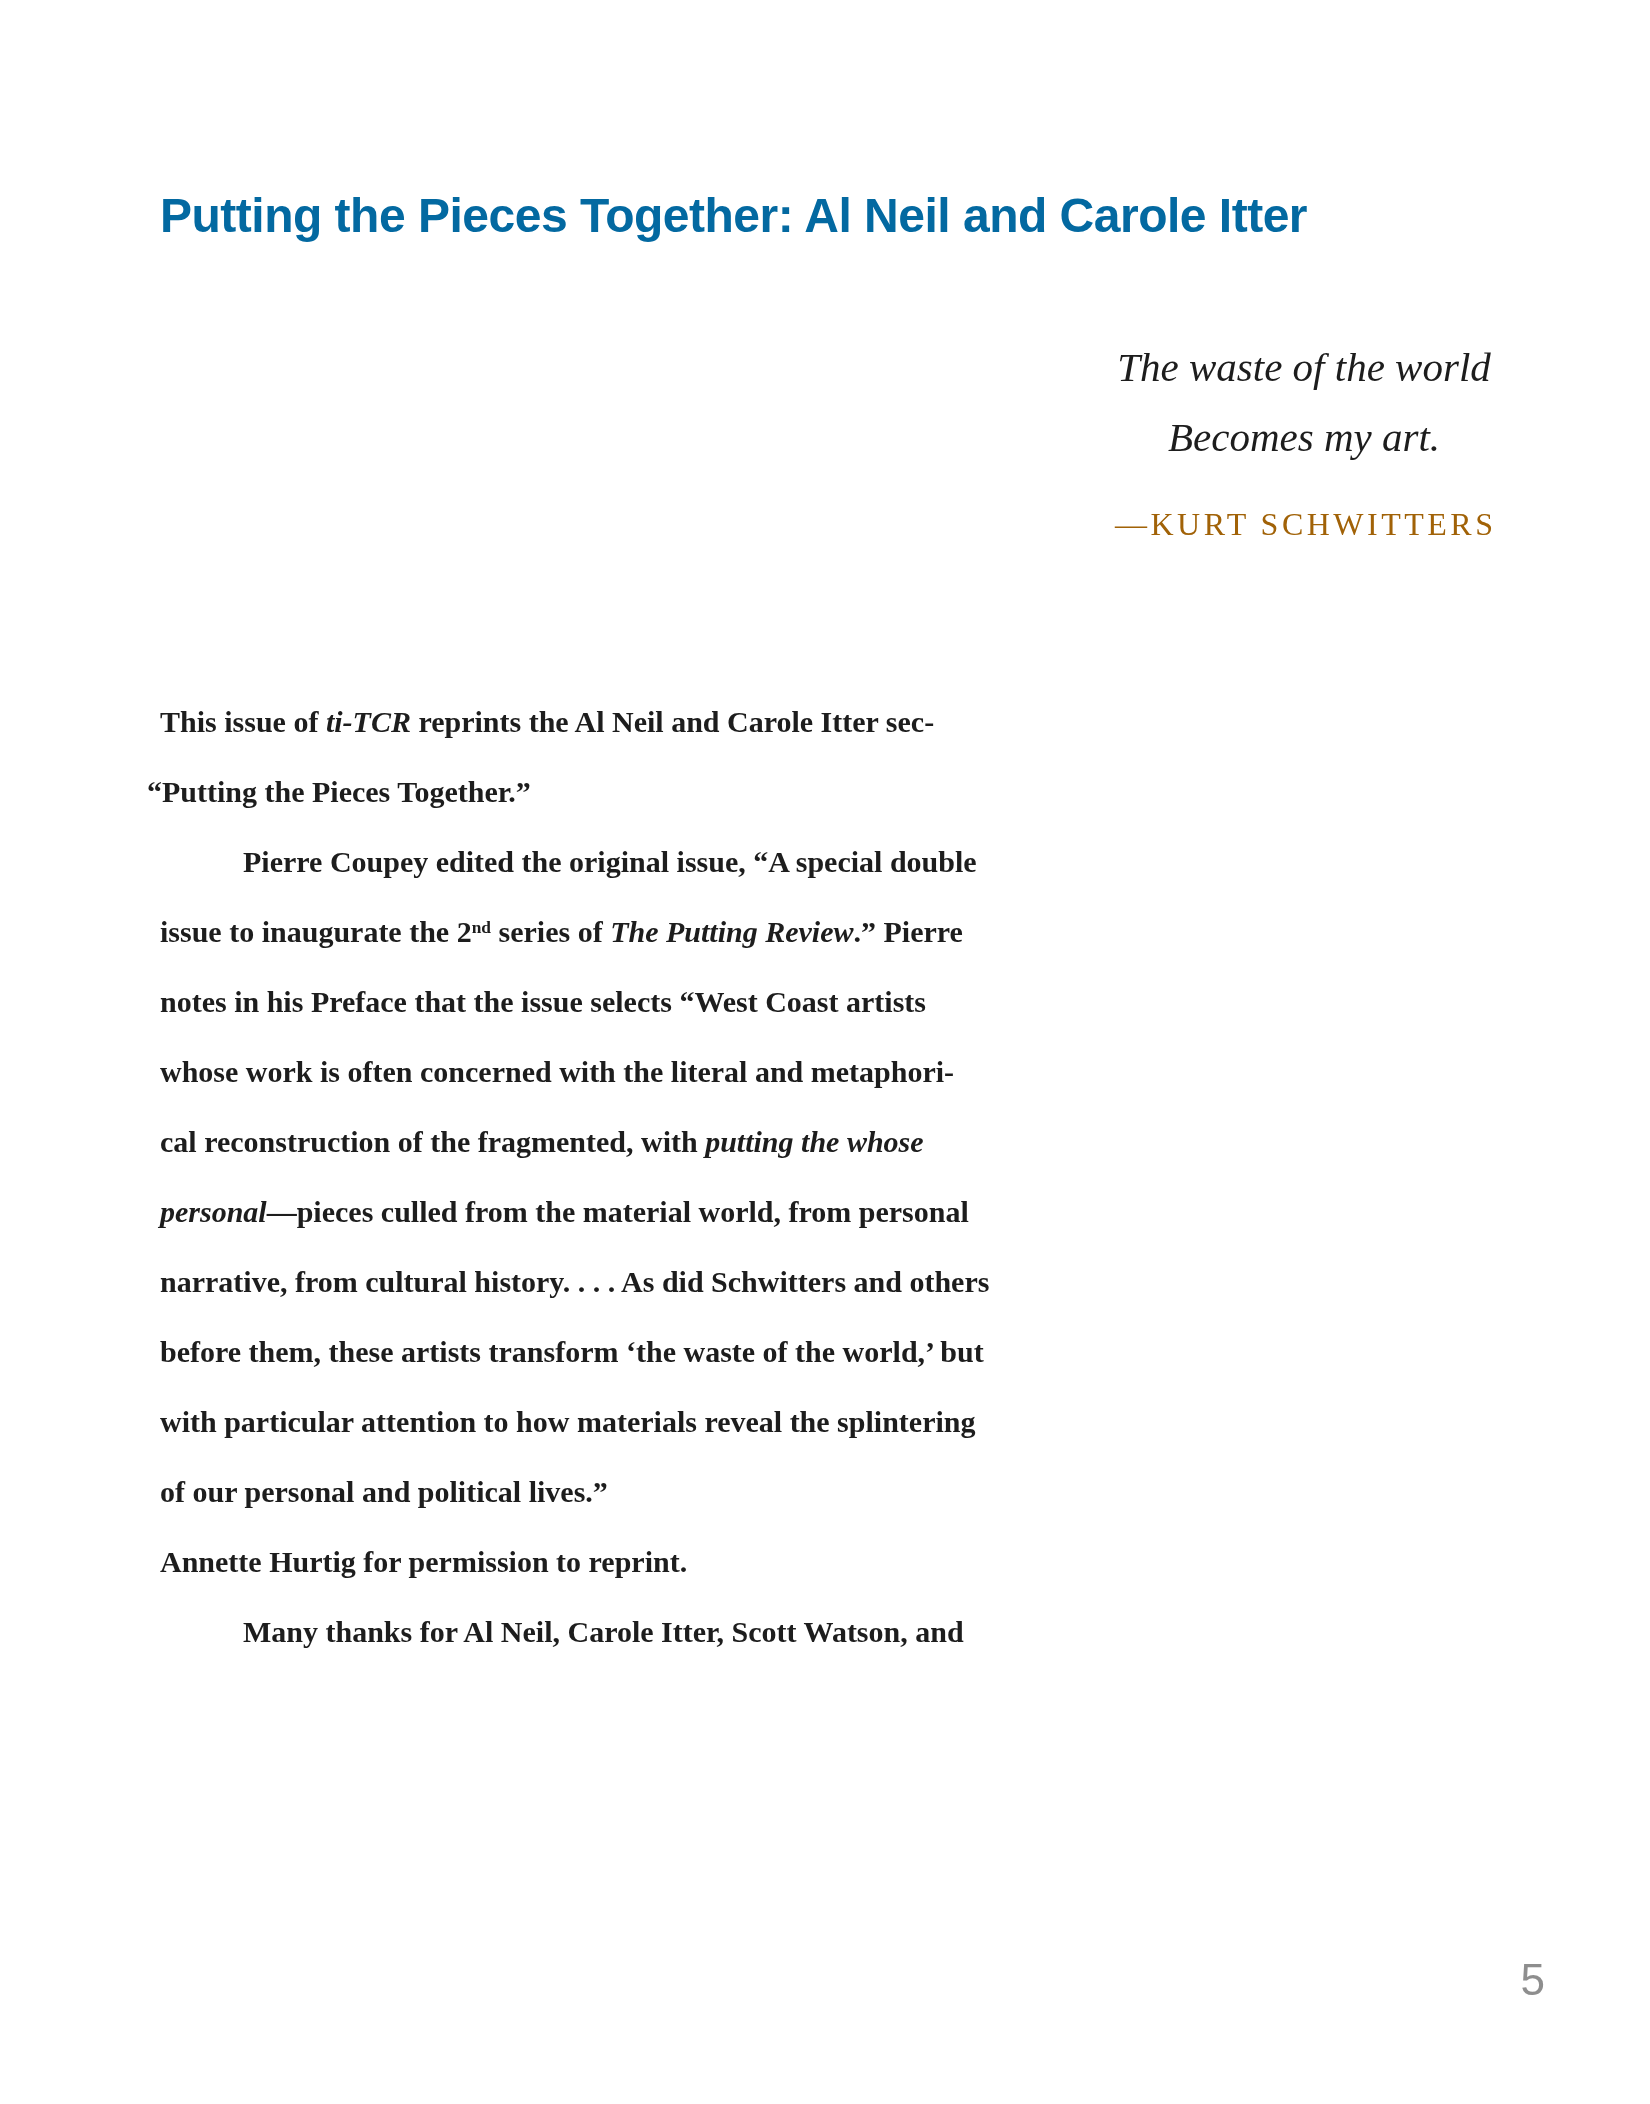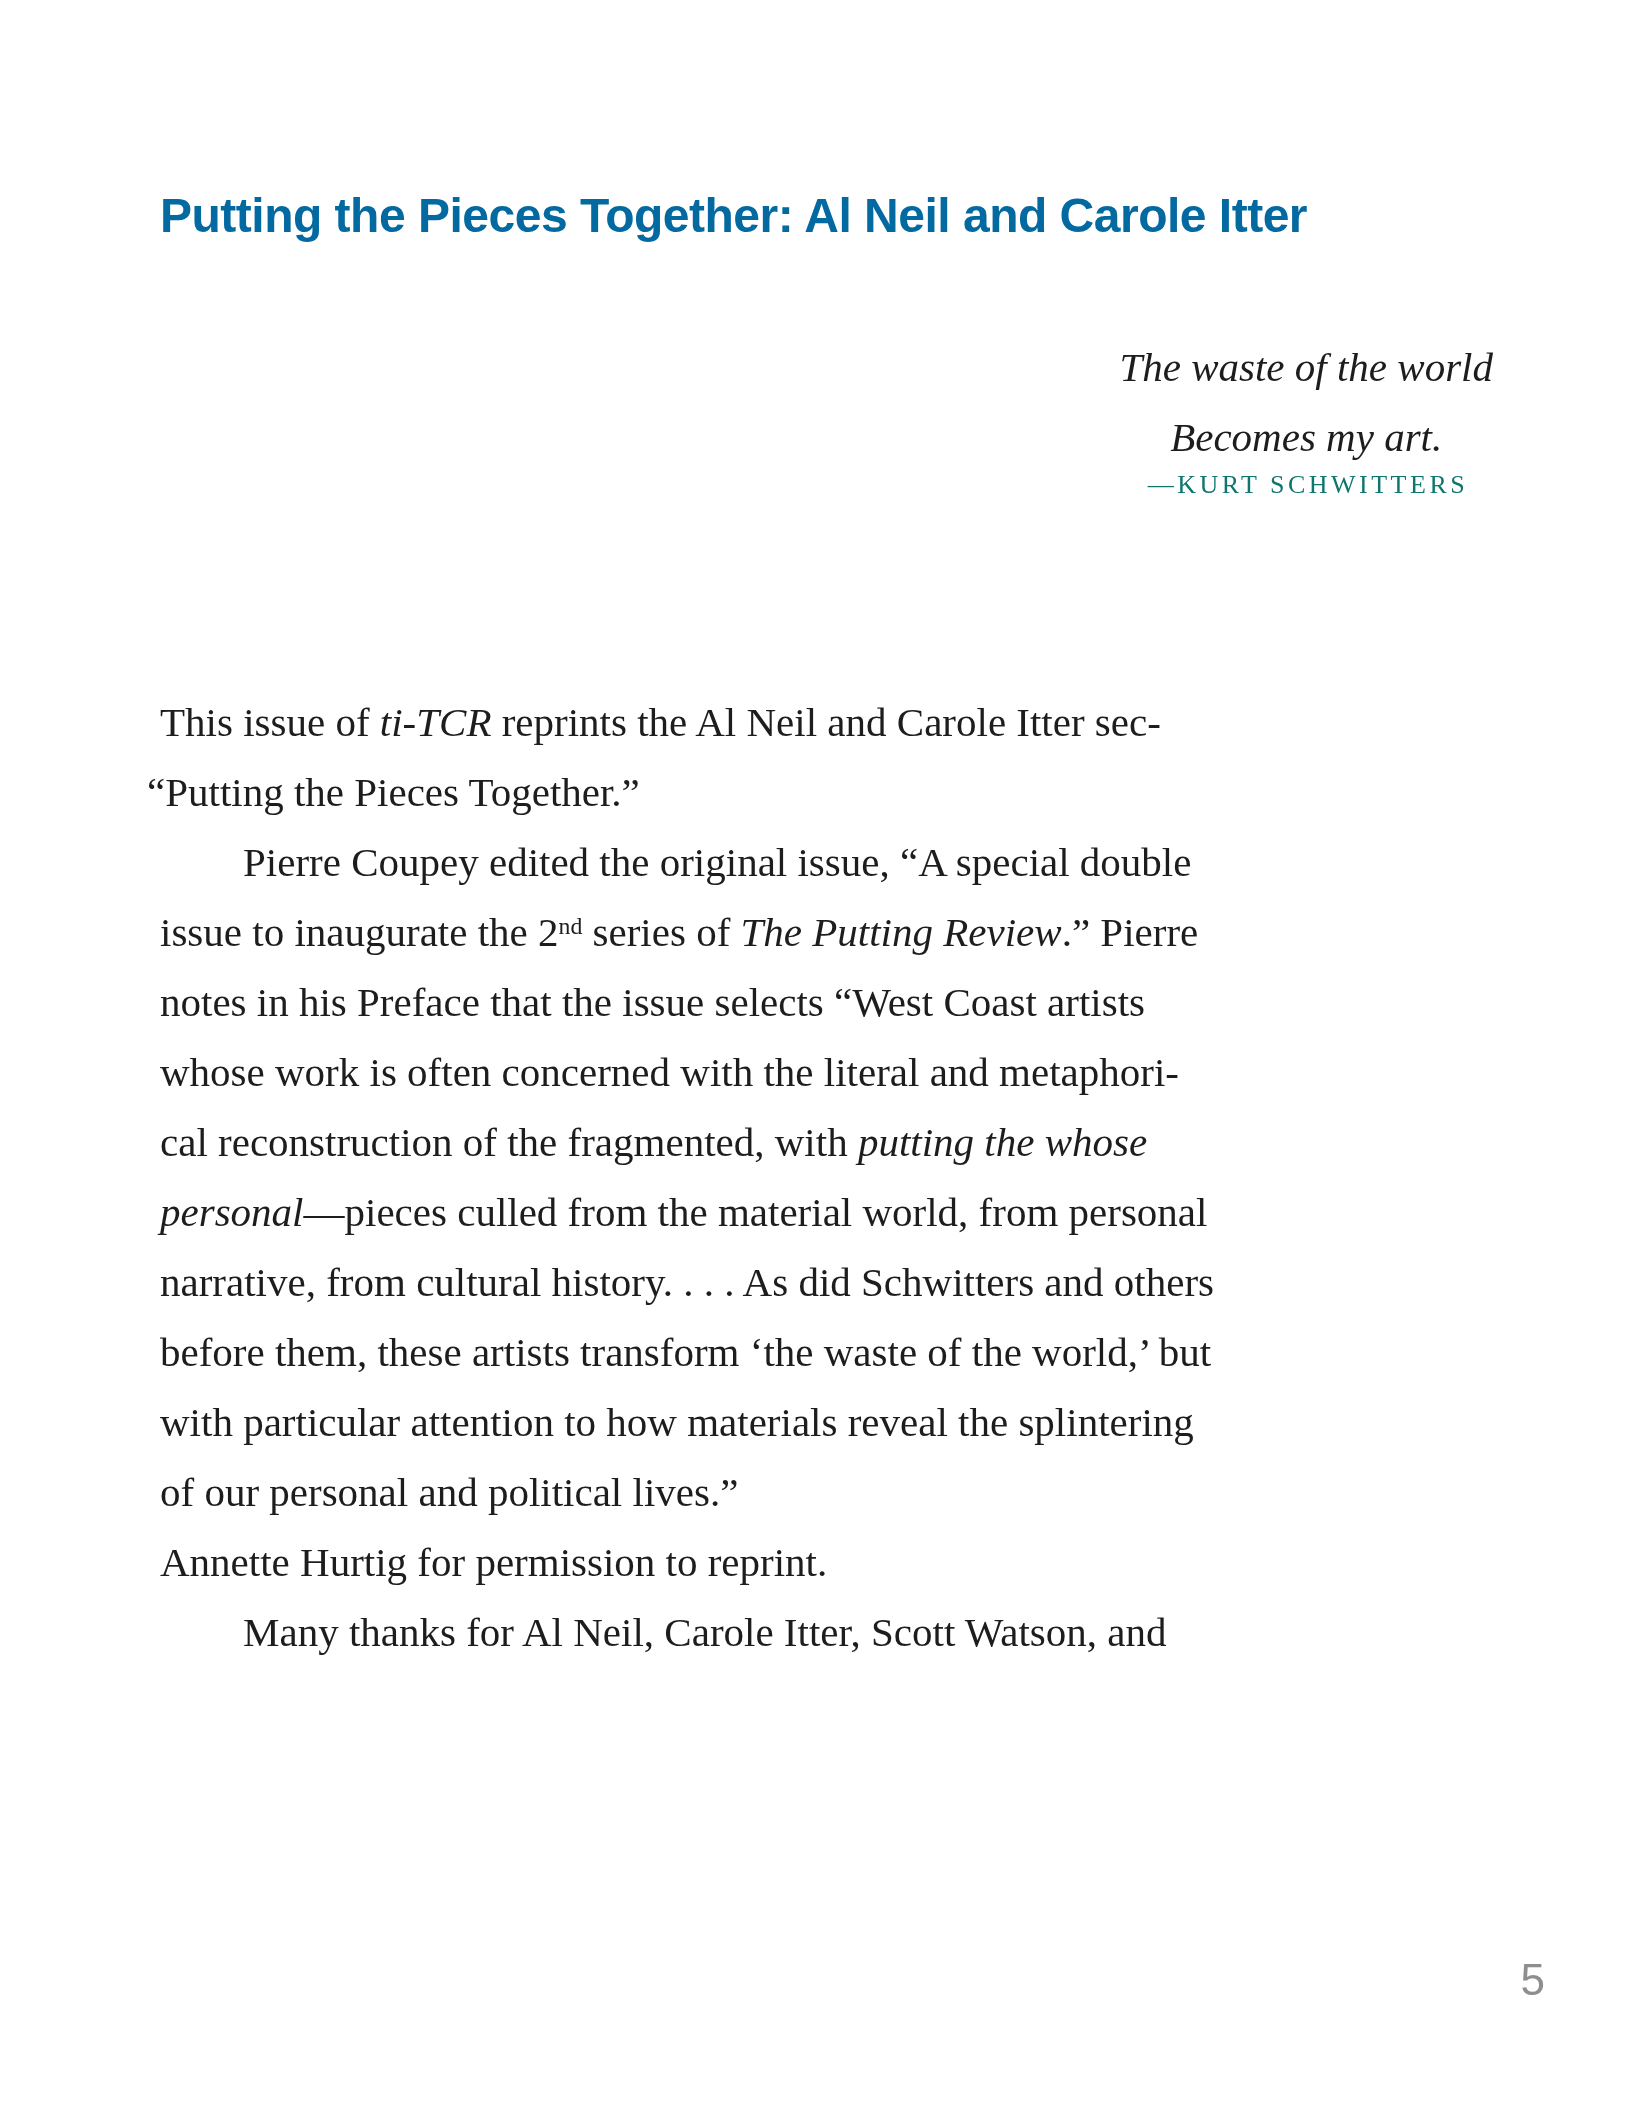--- a/index.html
+++ b/index.html
@@ -31,34 +31,36 @@
     right: 157px;
     text-align: center;
   }
   .epigraph-line {
     font-style: italic;
     font-size: 41px;
     line-height: 70px;
     white-space: nowrap;
   }
   .attribution {
-    font-size: 26px;
+    margin-top: 36px;
+    font-size: 32px;
     line-height: 1;
     letter-spacing: 3.5px;
     margin-right: -3.5px;
     white-space: nowrap;
-    color: #0f766e;
+    color: #a16207;
   }
   .body-text {
     position: absolute;
     left: 160px;
     top: 687px;
     width: 1340px;
-    font-size: 41px;
+    font-size: 30px;
     line-height: 70px;
+    font-weight: bold;
   }
   .line { white-space: nowrap; }
   .line.indent { padding-left: 83px; }
   .line.hang { margin-left: -13px; }
   .it { font-style: italic; }
   .sup {
     font-size: 0.58em;
     vertical-align: 0.52em;
     line-height: 0;
   }

